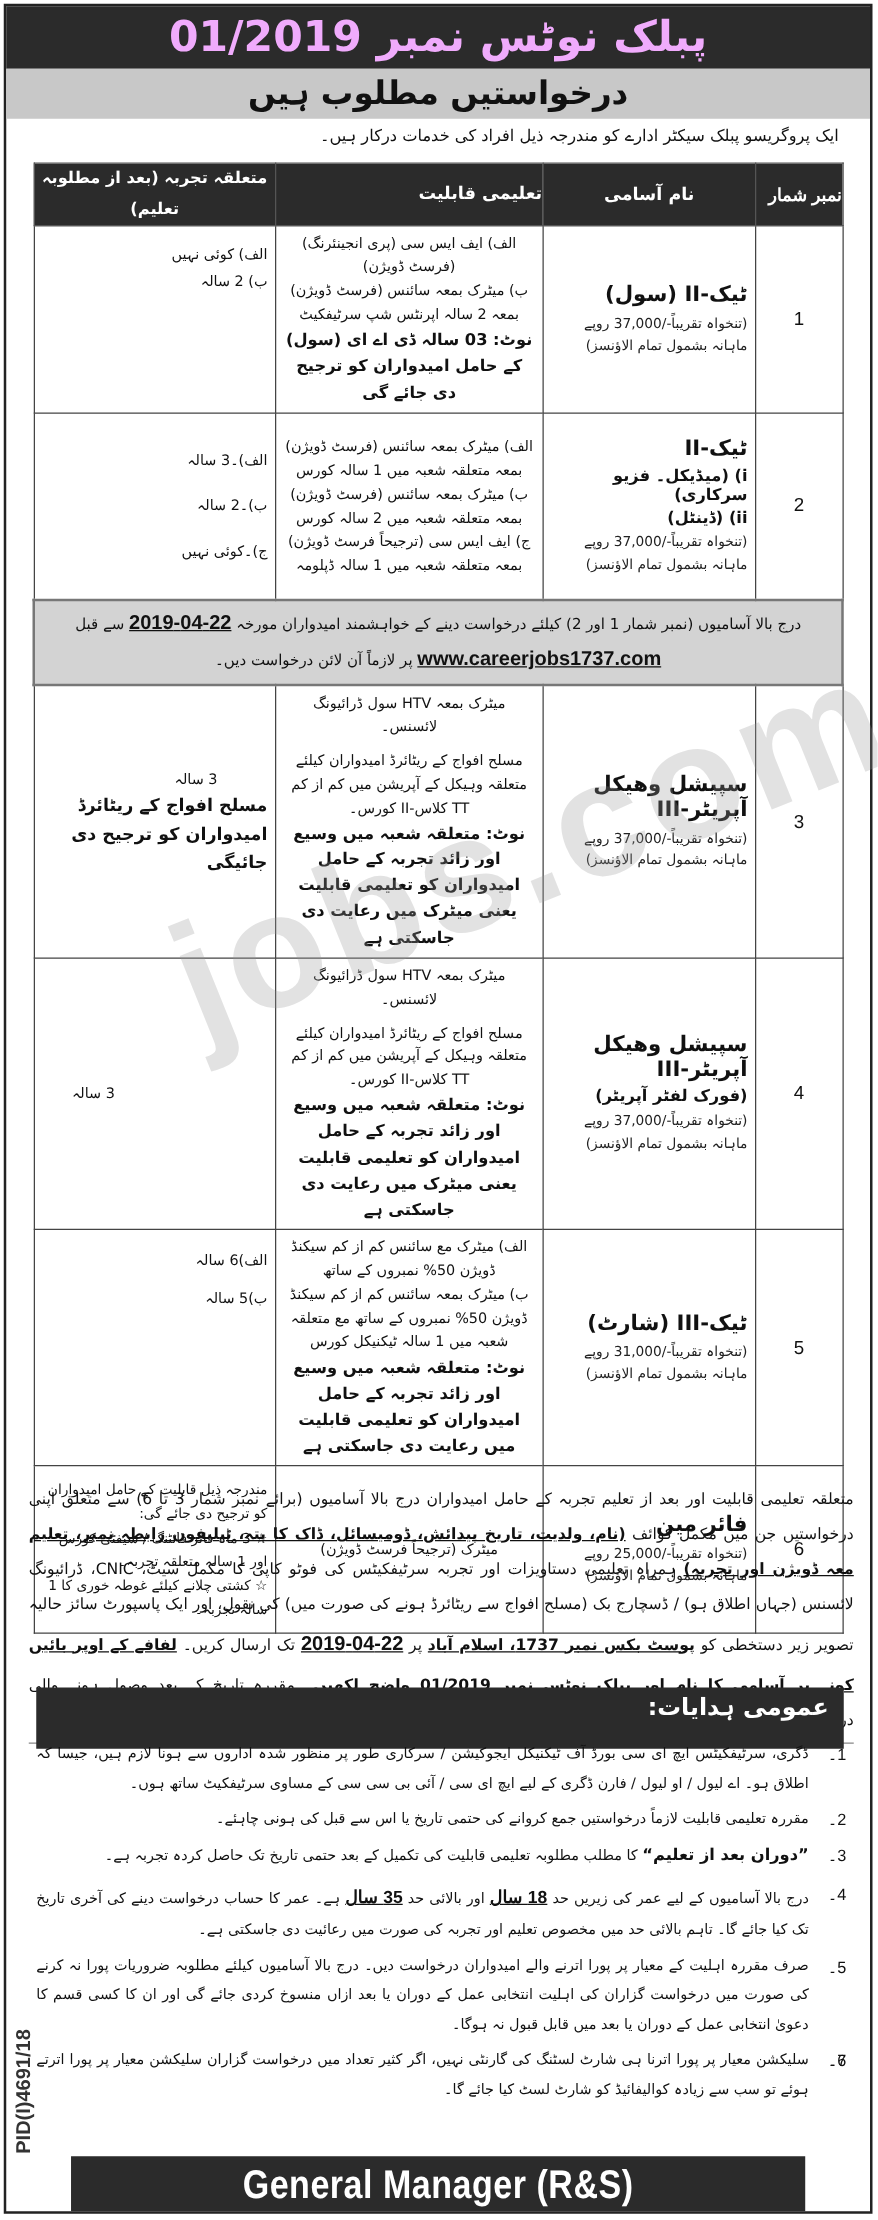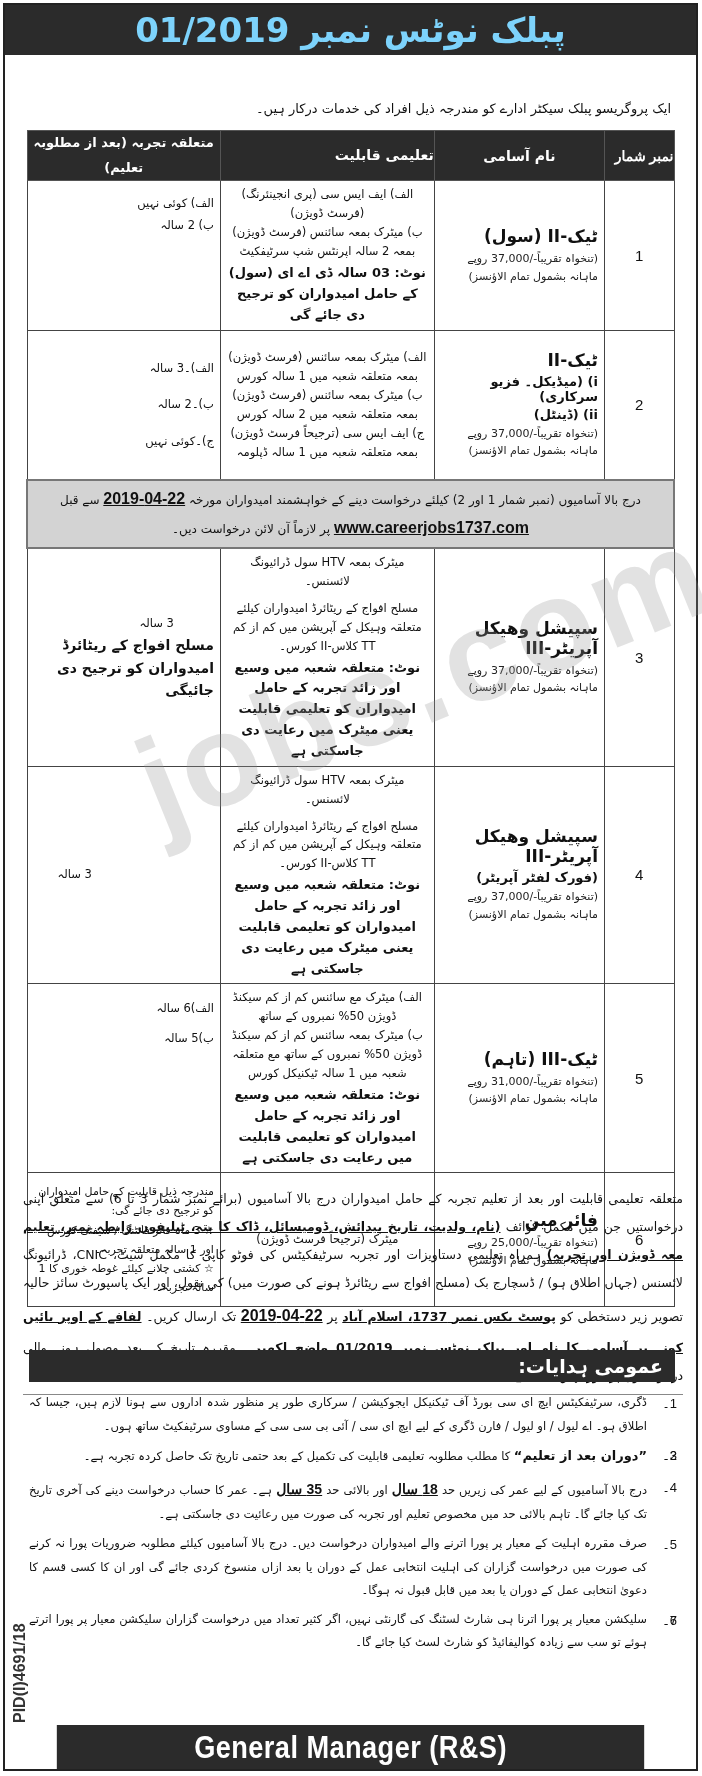--- a/index.html
+++ b/index.html
@@ -5,21 +5,21 @@
   * { box-sizing: border-box; margin: 0; padding: 0; }
   html, body { width: 702px; height: 1776px; background: #ffffff; overflow: hidden; }
   body { font-family: "DejaVu Sans", sans-serif; color: #111; position: relative; }
 
   .frame {
     position: absolute; left: 3px; top: 3px; width: 695px; height: 1768px;
     border: 2px solid #222; background: #fff;
   }
   .title-band {
     position: absolute; left: 0; top: 0; width: 100%; height: 50px;
-    background: #2b2b2b; color: #7dd3fc; text-align: center;
+    background: #2b2b2b; color: #f0abfc; text-align: center;
     font-family: "DejaVu Sans", sans-serif; font-weight: bold; font-size: 34px; line-height: 50px;
     direction: rtl;
   }
   .subtitle-band {
     position: absolute; left: 0; top: 50px; width: 100%; height: 40px;
     background: #c8c8c8; color: #111; text-align: center;
     font-weight: bold; font-size: 26px; line-height: 40px; direction: rtl;
   }
   .intro {
     position: absolute; right: 25px; top: 96px; font-size: 13px; direction: rtl; 
@@ -56,21 +56,21 @@
 
   .instructions-para {
     position: absolute; left: 18px; top: 1180px; width: 660px;
     direction: rtl; text-align: justify; font-size: 12.5px; line-height: 2.25;
     border-bottom: 1px solid #888; padding-bottom: 4px;
   }
   .instructions-para b { font-weight: bold; text-decoration: underline; }
   .instructions-para .lat { font-family: "Liberation Sans", sans-serif; }
 
   .general-heading {
-    position: absolute; left: 24px; top: 1345px; width: 646px; height: 32px;
+    position: absolute; left: 24px; top: 1345px; width: 646px; height: 49px;
     background: #2b2b2b; color: #fff; direction: rtl; text-align: right;
     font-weight: bold; font-size: 19px; line-height: 32px; padding-right: 12px;
   }
   ol.guidelines {
     position: absolute; left: 24px; top: 1386px; width: 648px;
     direction: rtl; list-style: none; font-size: 11.5px; line-height: 2.05;
   }
   ol.guidelines li { position: relative; padding-right: 30px; margin-bottom: 5px; text-align: justify; }
   ol.guidelines .num { position: absolute; right: 0; top: 0; font-family: "Liberation Sans", sans-serif; font-size: 13px; }
   ol.guidelines .hl { font-weight: bold; font-family: "Liberation Sans", sans-serif; text-decoration: underline; font-size: 14px; }
@@ -91,20 +91,21 @@
     font-weight: bold; font-size: 130px; color: rgba(150,150,150,0.28); transform: rotate(-22deg);
     pointer-events: none; white-space: nowrap; letter-spacing: 4px;
   }
 </style>
 </head>
 <body>
 
 <div class="frame">
 
   <div class="title-band">پبلک نوٹس نمبر 01/2019</div>
+  <div class="subtitle-band">درخواستیں مطلوب ہیں</div>
 
   <div class="intro">ایک پروگریسو پبلک سیکٹر ادارے کو مندرجہ ذیل افراد کی خدمات درکار ہیں۔</div>
 
   <table class="jobs">
     <thead>
       <tr>
         <th class="c-num">نمبر شمار</th>
         <th class="c-post" style="text-align:center">نام آسامی</th>
         <th class="c-qual">تعلیمی قابلیت</th>
         <th class="c-exp" style="text-align:center;font-size:13px">متعلقہ تجربہ (بعد از مطلوبہ تعلیم)</th>
@@ -189,21 +190,21 @@
           <span class="note-bold">نوٹ: متعلقہ شعبہ میں وسیع اور زائد تجربہ کے حامل امیدواران کو تعلیمی قابلیت یعنی میٹرک میں رعایت دی جاسکتی ہے</span>
         </td>
         <td class="c-exp" style="text-align:left;padding-left:30px">
           <span class="q-line">3 سالہ</span>
         </td>
       </tr>
 
       <tr style="height:172px">
         <td class="c-num">5</td>
         <td class="c-post">
-          <span class="post-title">ٹیک-III (تاہم)</span>
+          <span class="post-title">ٹیک-III (شارٹ)</span>
           <span class="post-salary">(تنخواہ تقریباً-/31,000 روپے ماہانہ بشمول تمام الاؤنسز)</span>
         </td>
         <td class="c-qual">
           <span class="q-line">الف) میٹرک مع سائنس کم از کم سیکنڈ ڈویژن 50% نمبروں کے ساتھ</span>
           <span class="q-line">ب) میٹرک بمعہ سائنس کم از کم سیکنڈ ڈویژن 50% نمبروں کے ساتھ مع متعلقہ شعبہ میں 1 سالہ ٹیکنیکل کورس</span>
           <span class="note-bold">نوٹ: متعلقہ شعبہ میں وسیع اور زائد تجربہ کے حامل امیدواران کو تعلیمی قابلیت میں رعایت دی جاسکتی ہے</span>
         </td>
         <td class="c-exp" style="vertical-align:top;padding-top:10px;line-height:2.6">
           <span class="q-line">الف)6 سالہ</span>
           <span class="q-line">ب)5 سالہ</span>
@@ -242,20 +243,21 @@
 
   <div class="general-heading">عمومی ہدایات:</div>
 
   <ol class="guidelines">
     <li>
       <span class="num">1۔</span>
       <span>ڈگری، سرٹیفکیٹس ایچ ای سی بورڈ آف ٹیکنیکل ایجوکیشن / سرکاری طور پر منظور شدہ اداروں سے ہونا لازم ہیں، جیسا کہ اطلاق ہو۔ اے لیول / او لیول / فارن ڈگری کے لیے ایچ ای سی / آئی بی سی سی کے مساوی سرٹیفکیٹ ساتھ ہوں۔</span>
     </li>
     <li>
       <span class="num">2۔</span>
+      <span>مقررہ تعلیمی قابلیت لازماً درخواستیں جمع کروانے کی حتمی تاریخ یا اس سے قبل کی ہونی چاہئے۔</span>
     </li>
     <li>
       <span class="num">3۔</span>
       <span class="em">”دوران بعد از تعلیم“</span>
       <span>کا مطلب مطلوبہ تعلیمی قابلیت کی تکمیل کے بعد حتمی تاریخ تک حاصل کردہ تجربہ ہے۔</span>
     </li>
     <li>
       <span class="num">4۔</span>
       <span>درج بالا آسامیوں کے لیے عمر کی زیریں حد</span>
       <span class="hl">18 سال</span>

